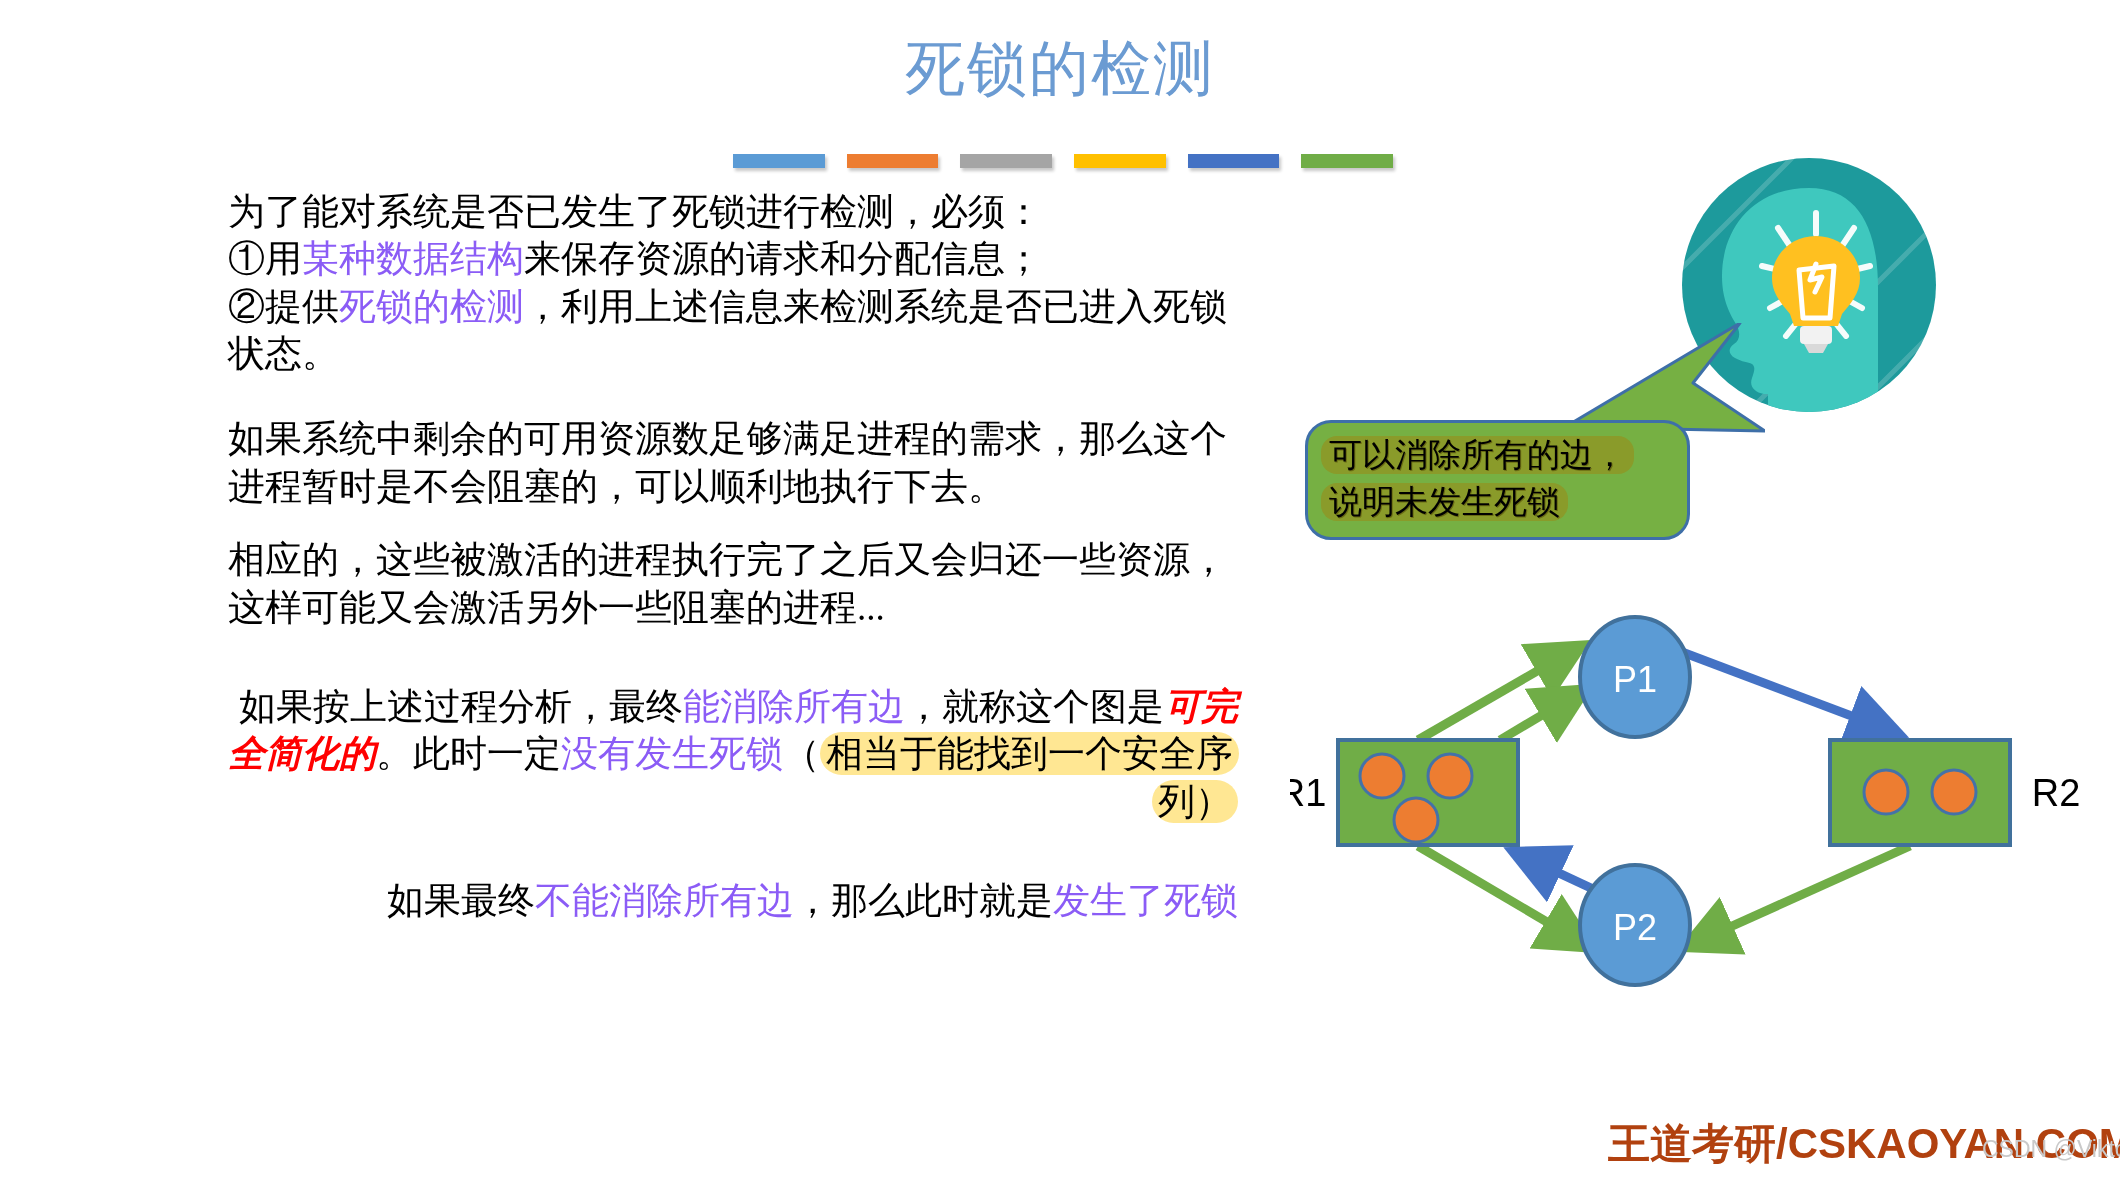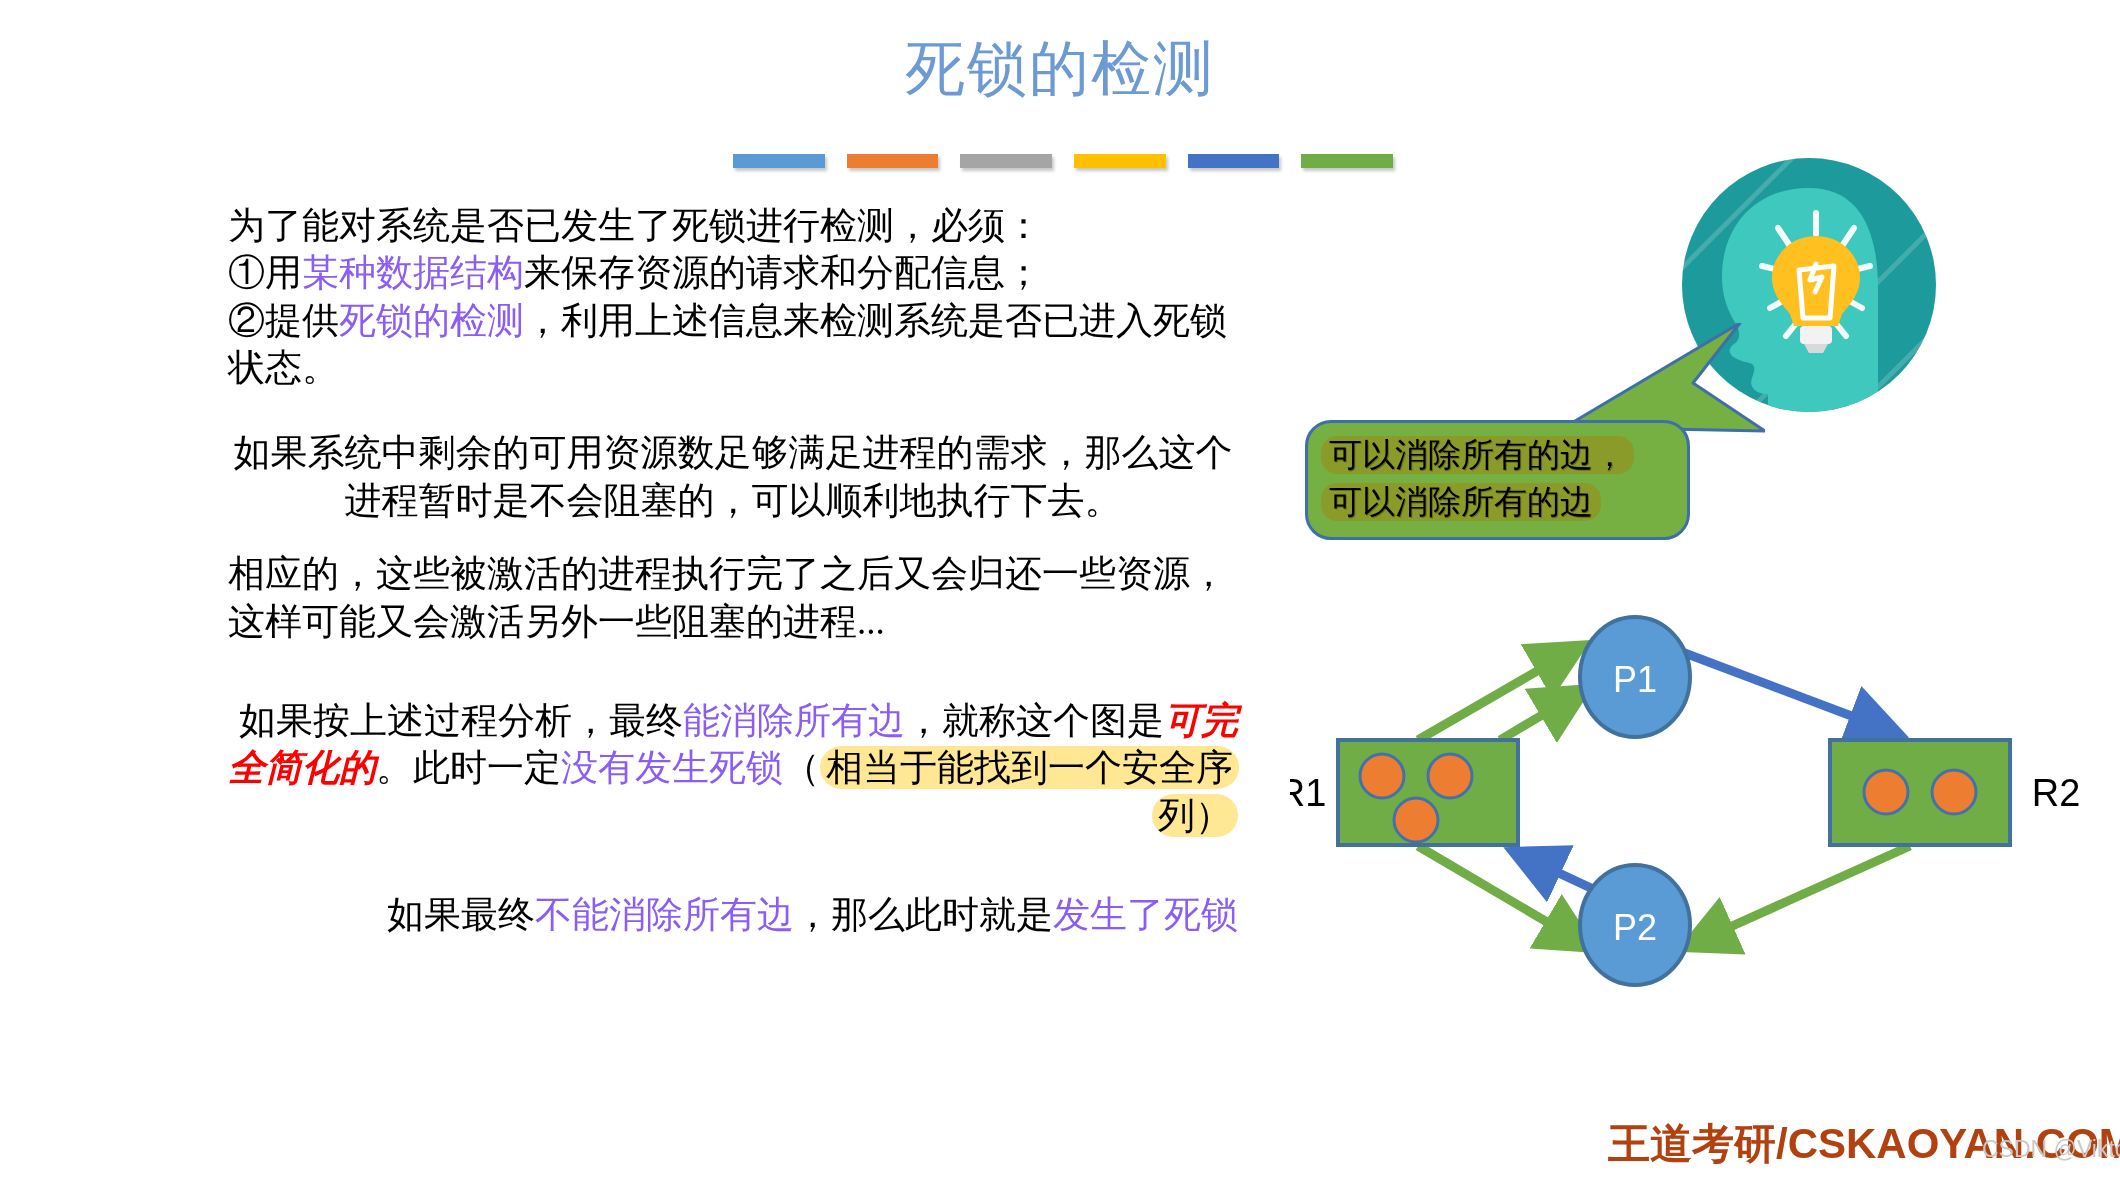--- a/index.html
+++ b/index.html
@@ -52,23 +52,23 @@
   #body-text {
     position: absolute;
     left: 228px;
     top: 186px;
     width: 1010px;
     font-family: "Liberation Serif", "DejaVu Serif", serif;
     font-size: 37px;
     color: #000000;
     line-height: 1.28;
   }
-  .para { margin: 16px 0 0 0; }
+  .para { margin: 2px 0 0 0; }
   .para.gap-small { margin-top: 26px; }
-  .para.gap-med   { margin-top: 38px; text-align: center; }
+  .para.gap-med   { margin-top: 38px; }
   .para.gap-big   { margin-top: 52px; text-align: right; }
   .red  { color: #8b5cf6; }
   .red-bi { color: #FF0000; font-weight: bold; font-style: italic; }
   .hl {
     background: #FFE793;
     border-radius: 22px;
     padding: 1px 6px;
     box-decoration-break: clone;
     -webkit-box-decoration-break: clone;
   }
@@ -246,21 +246,21 @@
   <div id="bubble-tail">
     <svg width="200" height="110" viewBox="0 0 200 110" xmlns="http://www.w3.org/2000/svg">
       <path d="M0 104 L 175 0 L 128 60 L 200 108 Z" fill="#76B043" stroke="#3E6FA8" stroke-width="3" stroke-linejoin="round"></path>
     </svg>
   </div>
 
   <div id="speech-bubble">
     <div class="bubble-body" style="background: rgb(118, 176, 67); border-color: rgb(62, 111, 168);"></div>
     <div class="bubble-text" style="color: #000000;">
       <div><span style="background: rgb(138, 155, 42);">可以消除所有的边，</span></div>
-      <div><span style="background: rgb(138, 155, 42);">可以消除所有的边</span></div>
+      <div><span style="background: rgb(138, 155, 42);">说明未发生死锁</span></div>
     </div>
   </div>
 
   <div id="rag">
     <svg width="830" height="440" viewBox="0 0 830 440" xmlns="http://www.w3.org/2000/svg">
       <defs>
         <marker id="arrGreen" markerWidth="7" markerHeight="7" refX="5.2" refY="3.5" orient="auto">
           <path d="M0,0 L7,3.5 L0,7 Z" fill="#70AD47"></path>
         </marker>
         <marker id="arrBlue" markerWidth="7" markerHeight="7" refX="5.2" refY="3.5" orient="auto">

